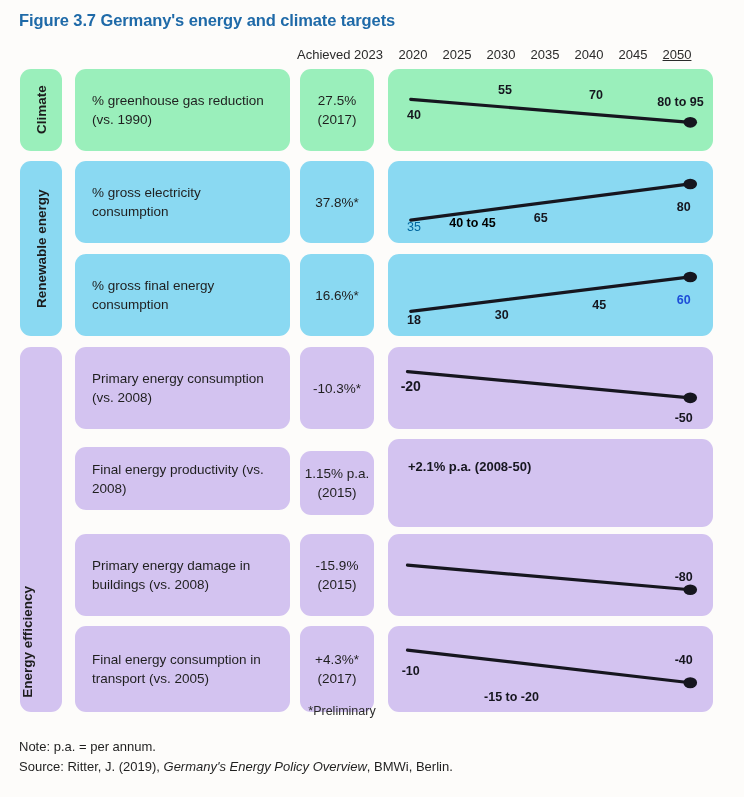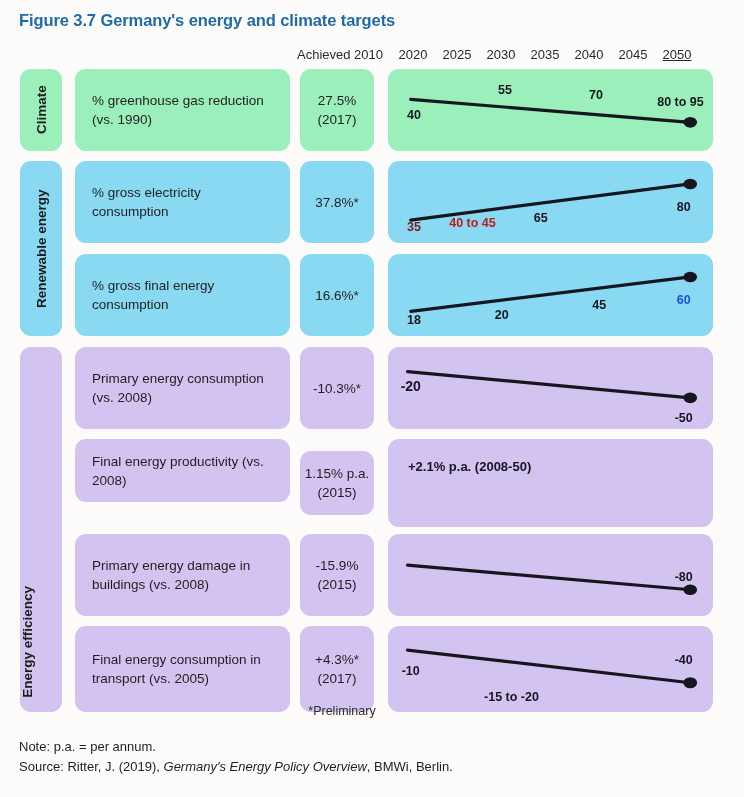--- a/index.html
+++ b/index.html
@@ -74,21 +74,21 @@
   }
   .footnotes{position:absolute;left:19px;top:737px;font-size:13px;color:#1f1f1f;line-height:20px;}
   .footnotes .it{font-style:italic;}
 </style>
 </head>
 <body>
 
 <div class="figure-title">Figure 3.7 Germany's energy and climate targets</div>
 
 <div class="col-headers">
-  <div class="hdr-achieved">Achieved 2010</div>
+  <div class="hdr-achieved">Achieved 2023</div>
   <div id="year-headers">
       <div class="hdr-year" style="left: 396px;">2020</div>
       <div class="hdr-year" style="left: 440px;">2025</div>
       <div class="hdr-year" style="left: 484px;">2030</div>
       <div class="hdr-year" style="left: 528px;">2035</div>
       <div class="hdr-year" style="left: 572px;">2040</div>
       <div class="hdr-year" style="left: 616px;">2045</div>
       <div class="hdr-year" style="left: 660px; text-decoration: underline;">2050</div>
     </div>
 </div>
@@ -129,40 +129,40 @@
           <div class="desc-text">% gross electricity consumption</div>
         </div>
         <div class="cell cell-ach c-blue" style="top: 0px; height: 82px;">
           <div class="ach-text">37.8%*</div>
         </div>
         <div class="cell cell-chart c-blue" style="top: 0px; height: 82px;">
           <svg class="chart-svg" viewBox="0 0 100 100" preserveAspectRatio="none">
             <line x1="7" y1="72" x2="93" y2="28" stroke="#16161f" stroke-width="3.2" vector-effect="non-scaling-stroke" stroke-linecap="round"></line>
             <ellipse cx="93" cy="28" rx="2.1" ry="6.5" fill="#16161f"></ellipse>
           </svg>
-          <div style="position: absolute; left: 8%; top: 80%; transform: translate(-50%, -50%); font-size: 12.5px; font-weight: bold; color: #7f1d1d; white-space: nowrap;">35</div>
-          <div style="position: absolute; left: 26%; top: 76%; transform: translate(-50%, -50%); font-size: 12.5px; font-weight: bold; color: #b91c1c; white-space: nowrap;">40 to 45</div>
+          <div style="position: absolute; left: 8%; top: 80%; transform: translate(-50%, -50%); font-size: 12.5px; font-weight: normal; color: #0369a1; white-space: nowrap;">35</div>
+          <div style="position: absolute; left: 26%; top: 76%; transform: translate(-50%, -50%); font-size: 12.5px; font-weight: bold; color: #000000; white-space: nowrap;">40 to 45</div>
           <div style="position: absolute; left: 47%; top: 70%; transform: translate(-50%, -50%); font-size: 12.5px; font-weight: bold; color: rgb(22, 22, 31); white-space: nowrap;">65</div>
           <div style="position: absolute; left: 91%; top: 56%; transform: translate(-50%, -50%); font-size: 12.5px; font-weight: bold; color: rgb(22, 22, 31); white-space: nowrap;">80</div>
         </div>
       </div>
       <div class="row" style="top: 190px; height: 82px;">
         <div class="cell cell-desc c-blue" style="top: 0px; height: 82px;">
           <div class="desc-text">% gross final energy consumption</div>
         </div>
         <div class="cell cell-ach c-blue" style="top: 0px; height: 82px;">
           <div class="ach-text">16.6%*</div>
         </div>
         <div class="cell cell-chart c-blue" style="top: 0px; height: 82px;">
           <svg class="chart-svg" viewBox="0 0 100 100" preserveAspectRatio="none">
             <line x1="7" y1="70" x2="93" y2="28" stroke="#16161f" stroke-width="3.2" vector-effect="non-scaling-stroke" stroke-linecap="round"></line>
             <ellipse cx="93" cy="28" rx="2.1" ry="6.5" fill="#16161f"></ellipse>
           </svg>
           <div style="position: absolute; left: 8%; top: 80%; transform: translate(-50%, -50%); font-size: 12.5px; font-weight: bold; color: rgb(22, 22, 31); white-space: nowrap;">18</div>
-          <div style="position: absolute; left: 35%; top: 74%; transform: translate(-50%, -50%); font-size: 12.5px; font-weight: bold; color: rgb(22, 22, 31); white-space: nowrap;">20</div>
+          <div style="position: absolute; left: 35%; top: 74%; transform: translate(-50%, -50%); font-size: 12.5px; font-weight: bold; color: rgb(22, 22, 31); white-space: nowrap;">30</div>
           <div style="position: absolute; left: 65%; top: 62%; transform: translate(-50%, -50%); font-size: 12.5px; font-weight: bold; color: rgb(22, 22, 31); white-space: nowrap;">45</div>
           <div style="position: absolute; left: 91%; top: 56%; transform: translate(-50%, -50%); font-size: 12.5px; font-weight: bold; color: #1d4ed8; white-space: nowrap;">60</div>
         </div>
       </div>
       <div class="row" style="top: 283px; height: 82px;">
         <div class="cell cell-desc c-purple" style="top: 0px; height: 82px;">
           <div class="desc-text">Primary energy consumption (vs. 2008)</div>
         </div>
         <div class="cell cell-ach c-purple" style="top: 0px; height: 82px;">
           <div class="ach-text">-10.3%*</div>
@@ -170,21 +170,21 @@
         <div class="cell cell-chart c-purple" style="top: 0px; height: 82px;">
           <svg class="chart-svg" viewBox="0 0 100 100" preserveAspectRatio="none">
             <line x1="6" y1="30" x2="93" y2="62" stroke="#16161f" stroke-width="3.2" vector-effect="non-scaling-stroke" stroke-linecap="round"></line>
             <ellipse cx="93" cy="62" rx="2.1" ry="6.5" fill="#16161f"></ellipse>
           </svg>
           <div style="position: absolute; left: 7%; top: 48%; transform: translate(-50%, -50%); font-size: 14px; font-weight: bold; color: rgb(22, 22, 31); white-space: nowrap;">-20</div>
           <div style="position: absolute; left: 91%; top: 86%; transform: translate(-50%, -50%); font-size: 12.5px; font-weight: bold; color: rgb(22, 22, 31); white-space: nowrap;">-50</div>
         </div>
       </div>
       <div class="row" style="top: 375px; height: 88px;">
-        <div class="cell cell-desc c-purple" style="top: 0px; height: 63px;">
+        <div class="cell cell-desc c-purple" style="top: 8px; height: 63px;">
           <div class="desc-text">Final energy productivity (vs. 2008)</div>
         </div>
         <div class="cell cell-ach c-purple" style="top: 12px; height: 64px;">
           <div class="ach-text">1.15% p.a. (2015)</div>
         </div>
         <div class="cell cell-chart c-purple" style="top: 0px; height: 88px;">
           <div class="flat-note">+2.1% p.a. (2008-50)</div>
         </div>
       </div>
       <div class="row" style="top: 470px; height: 82px;">

